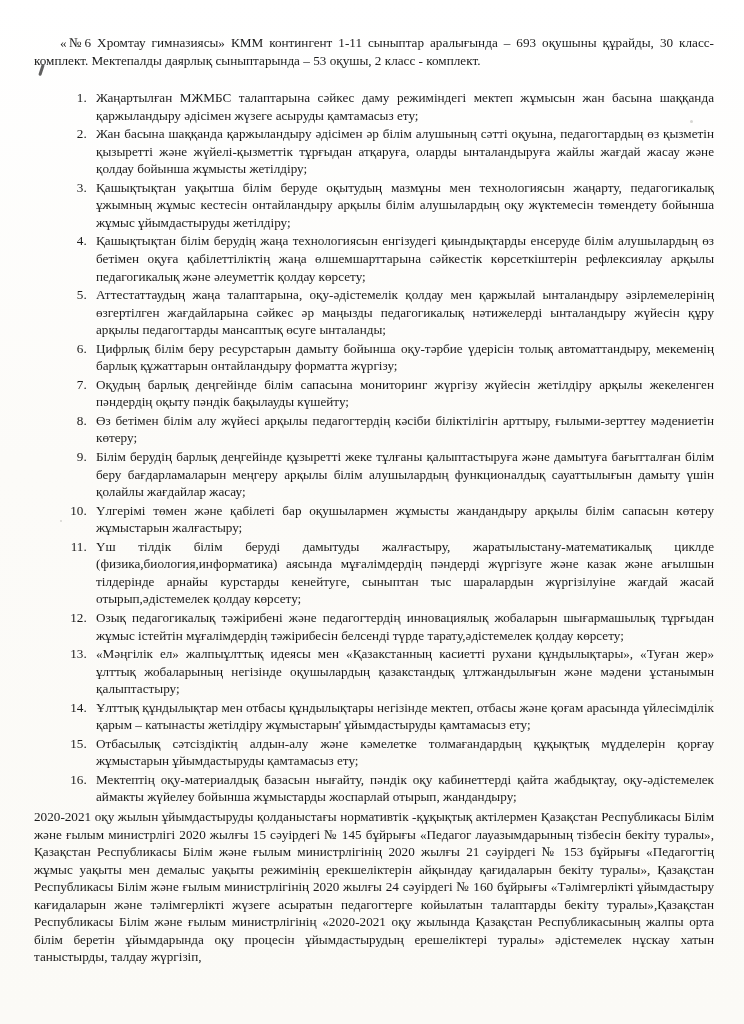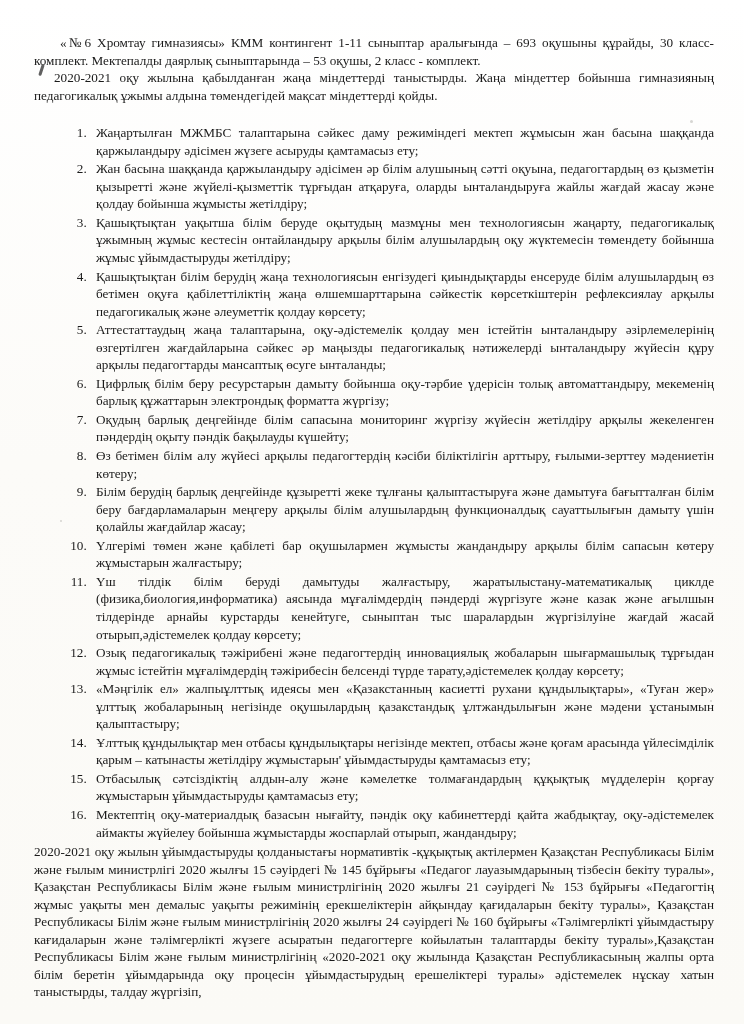--- a/index.html
+++ b/index.html
@@ -92,30 +92,29 @@
 <div class="page">
   <div class="mark-dot"></div>
   <div class="speck" style="left:690px; top:120px; width:3px; height:3px;"></div>
   <div class="speck" style="left:60px; top:520px; width:2px; height:2px;"></div>
   <div class="speck" style="left:710px; top:700px; width:2px; height:2px;"></div>
 
   <div class="content">
 
     <div class="intro">
       <p>«№6 Хромтау гимназиясы» КММ контингент 1-11 сыныптар аралығында – 693 оқушыны құрайды, 30 класс-комплект. Мектепалды даярлық сыныптарында – 53 оқушы, 2 класс - комплект.</p>
-      <p class="noind" style="text-indent:20px;">2020-2021 оқу жылына қабылданған жаңа міндеттерді таныстырды. Жаңа міндеттер бойынша гимназияның педагогикалық ұжымы алдына төмендегідей мақсат міндеттерді қойды.</p>
     </div>
 
     <ol class="tasks">
       <li>Жаңартылған МЖМБС талаптарына сәйкес даму режиміндегі мектеп жұмысын жан басына шаққанда қаржыландыру әдісімен жүзеге асыруды қамтамасыз ету;</li>
       <li>Жан басына шаққанда қаржыландыру әдісімен әр білім алушының сәтті оқуына, педагогтардың өз қызметін қызыретті және жүйелі-қызметтік тұрғыдан атқаруға, оларды ынталандыруға жайлы жағдай жасау және қолдау бойынша жұмысты жетілдіру;</li>
       <li>Қашықтықтан уақытша білім беруде оқытудың мазмұны мен технологиясын жаңарту, педагогикалық ұжымның жұмыс кестесін онтайландыру арқылы білім алушылардың оқу жүктемесін төмендету бойынша жұмыс ұйымдастыруды жетілдіру;</li>
       <li>Қашықтықтан білім берудің жаңа технологиясын енгізудегі қиындықтарды енсеруде білім алушылардың өз бетімен оқуға қабілеттіліктің жаңа өлшемшарттарына сәйкестік көрсеткіштерін рефлексиялау арқылы педагогикалық және әлеуметтік қолдау көрсету;</li>
-      <li>Аттестаттаудың жаңа талаптарына, оқу-әдістемелік қолдау мен істейтін ынталандыру әзірлемелерінің өзгертілген жағдайларына сәйкес әр маңызды педагогикалық нәтижелерді ынталандыру жүйесін құру арқылы педагогтарды мансаптық өсуге ынталанды;</li>
-      <li>Цифрлық білім беру ресурстарын дамыту бойынша оқу-тәрбие үдерісін толық автоматтандыру, мекеменің барлық құжаттарын электрондық форматта жүргізу;</li>
+      <li>Аттестаттаудың жаңа талаптарына, оқу-әдістемелік қолдау мен қаржылай ынталандыру әзірлемелерінің өзгертілген жағдайларына сәйкес әр маңызды педагогикалық нәтижелерді ынталандыру жүйесін құру арқылы педагогтарды мансаптық өсуге ынталанды;</li>
+      <li>Цифрлық білім беру ресурстарын дамыту бойынша оқу-тәрбие үдерісін толық автоматтандыру, мекеменің барлық құжаттарын онтайландыру форматта жүргізу;</li>
       <li>Оқудың барлық деңгейінде білім сапасына мониторинг жүргізу жүйесін жетілдіру арқылы жекеленген пәндердің оқыту пәндік бақылауды күшейту;</li>
       <li>Өз бетімен білім алу жүйесі арқылы педагогтердің кәсіби біліктілігін арттыру, ғылыми-зерттеу мәдениетін көтеру;</li>
       <li>Білім берудің барлық деңгейінде құзыретті жеке тұлғаны қалыптастыруға және дамытуға бағытталған білім беру бағдарламаларын меңгеру арқылы білім алушылардың функционалдық сауаттылығын дамыту үшін қолайлы жағдайлар жасау;</li>
       <li>Үлгерімі төмен және қабілеті бар оқушылармен жұмысты жандандыру арқылы білім сапасын көтеру жұмыстарын жалғастыру;</li>
       <li class="ital">Үш тілдік білім беруді дамытуды жалғастыру, жаратылыстану-математикалық циклде (физика,биология,информатика) аясында мұғалімдердің пәндерді жүргізуге және казак және ағылшын тілдерінде арнайы курстарды кенейтуге, сыныптан тыс шаралардын жүргізілуіне жағдай жасай отырып,әдістемелек қолдау көрсету;</li>
       <li>Озық педагогикалық тәжірибені және педагогтердің инновациялық жобаларын шығармашылық тұрғыдан жұмыс істейтін мұғалімдердің тәжірибесін белсенді түрде тарату,әдістемелек қолдау көрсету;</li>
       <li>«Мәңгілік ел» жалпыұлттық идеясы мен «Қазакстанның касиетті рухани құндылықтары», «Туған жер» ұлттық жобаларының негізінде оқушылардың қазакстандық ұлтжандылығын және мәдени ұстанымын қалыптастыру;</li>
       <li>Ұлттық құндылықтар мен отбасы құндылықтары негізінде мектеп, отбасы және қоғам арасында үйлесімділік қарым – катынасты жетілдіру жұмыстарын' ұйымдастыруды қамтамасыз ету;</li>
       <li>Отбасылық сәтсіздіктің алдын-алу және кәмелетке толмағандардың құқықтық мүдделерін қорғау жұмыстарын ұйымдастыруды қамтамасыз ету;</li>
       <li>Мектептің оқу-материалдық базасын нығайту, пәндік оқу кабинеттерді қайта жабдықтау, оқу-әдістемелек аймакты жүйелеу бойынша жұмыстарды жоспарлай отырып, жандандыру;</li>

